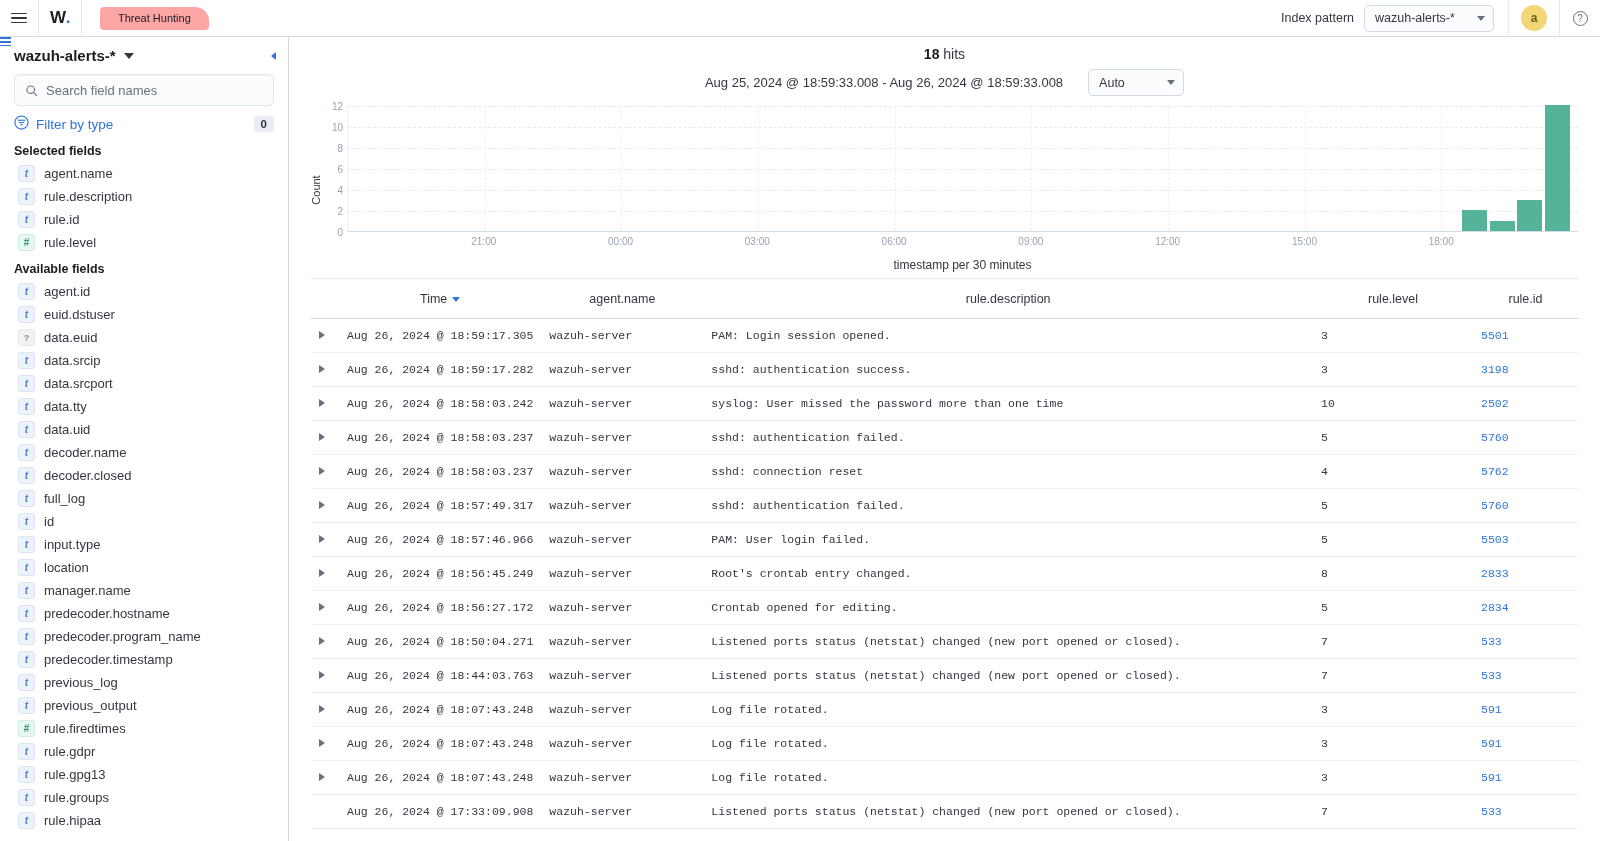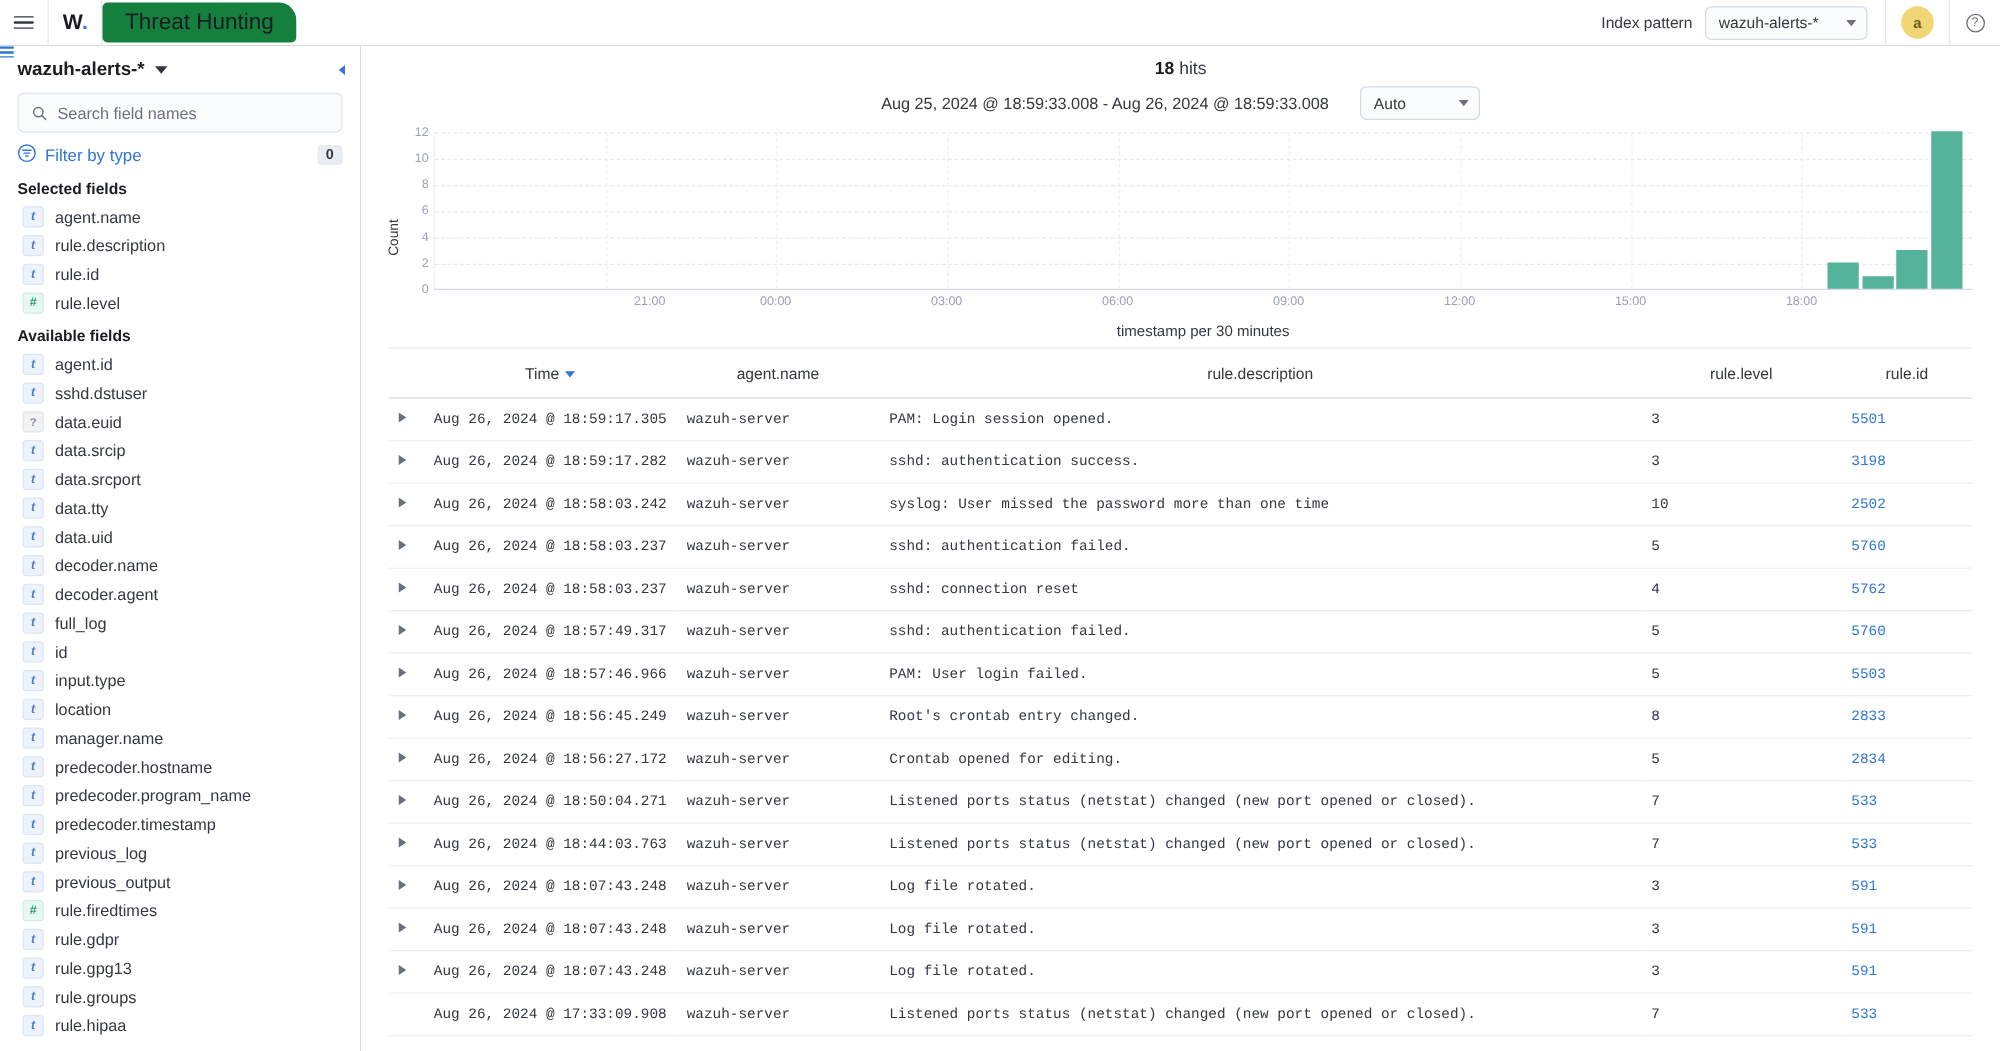--- a/index.html
+++ b/index.html
@@ -36,24 +36,24 @@
     width: 1px; height: 37px; background: #e3e8ee;
   }
   .brand {
     width: 42px; height: 37px;
     display: flex; align-items: center; justify-content: center;
     font-weight: 700; font-size: 17px; color: #1a1c21;
     letter-spacing: -0.5px; cursor: pointer;
   }
   .brand .dot { color: #2f76d6; }
   .tab-chip {
-    margin-left: 0;
-    background: #15803d;
+    margin-left: 18px;
+    background: #fca5a5;
     color: #1a1c21;
-    font-size: 18px;
+    font-size: 11px;
     padding: 5px 18px 6px 18px;
     border-radius: 4px 14px 4px 4px;
     cursor: pointer;
     white-space: nowrap;
   }
   .topbar-right {
     margin-left: auto;
     display: flex; align-items: center; height: 37px;
   }
   .idx-label {
@@ -409,21 +409,21 @@
       </div>
 
     <div class="sec-title">Available fields</div>
     <div class="field-list" id="available-fields">
         <div class="field-item">
           <span class="ftype t">t</span>
           <span class="fname">agent.id</span>
         </div>
         <div class="field-item">
           <span class="ftype t">t</span>
-          <span class="fname">sshd.dstuser</span>
+          <span class="fname">euid.dstuser</span>
         </div>
         <div class="field-item">
           <span class="ftype u">?</span>
           <span class="fname">data.euid</span>
         </div>
         <div class="field-item">
           <span class="ftype t">t</span>
           <span class="fname">data.srcip</span>
         </div>
         <div class="field-item">
@@ -437,21 +437,21 @@
         <div class="field-item">
           <span class="ftype t">t</span>
           <span class="fname">data.uid</span>
         </div>
         <div class="field-item">
           <span class="ftype t">t</span>
           <span class="fname">decoder.name</span>
         </div>
         <div class="field-item">
           <span class="ftype t">t</span>
-          <span class="fname">decoder.agent</span>
+          <span class="fname">decoder.closed</span>
         </div>
         <div class="field-item">
           <span class="ftype t">t</span>
           <span class="fname">full_log</span>
         </div>
         <div class="field-item">
           <span class="ftype t">t</span>
           <span class="fname">id</span>
         </div>
         <div class="field-item">
@@ -555,21 +555,21 @@
             <div class="vgrid" style="left: 88.8889%;"></div>
           </div>
         <div class="bars" id="bars">
             <div class="bar" title="17:00: 2" style="background: rgb(84, 179, 153); height: 21px; width: 2.03%; left: calc(90.6%);"></div>
             <div class="bar" title="17:30: 1" style="background: rgb(84, 179, 153); height: 10.5px; width: 2.03%; left: calc(92.83%);"></div>
             <div class="bar" title="18:00: 3" style="background: rgb(84, 179, 153); height: 31.5px; width: 2.03%; left: calc(95.06%);"></div>
             <div class="bar" title="18:30: 12" style="background: rgb(84, 179, 153); height: 126px; width: 2.03%; left: calc(97.29%);"></div>
           </div>
       </div>
       <div class="xticks" id="x-ticks">
-          <div class="xtick" style="left: 11.1111%; margin-left: 36px;">21:00</div>
+          <div class="xtick" style="left: 11.1111%;">21:00</div>
           <div class="xtick" style="left: 22.2222%;">00:00</div>
           <div class="xtick" style="left: 33.3333%;">03:00</div>
           <div class="xtick" style="left: 44.4444%;">06:00</div>
           <div class="xtick" style="left: 55.5556%;">09:00</div>
           <div class="xtick" style="left: 66.6667%;">12:00</div>
           <div class="xtick" style="left: 77.7778%;">15:00</div>
           <div class="xtick" style="left: 88.8889%;">18:00</div>
         </div>
       <div class="xlabel">timestamp per 30 minutes</div>
     </div>

